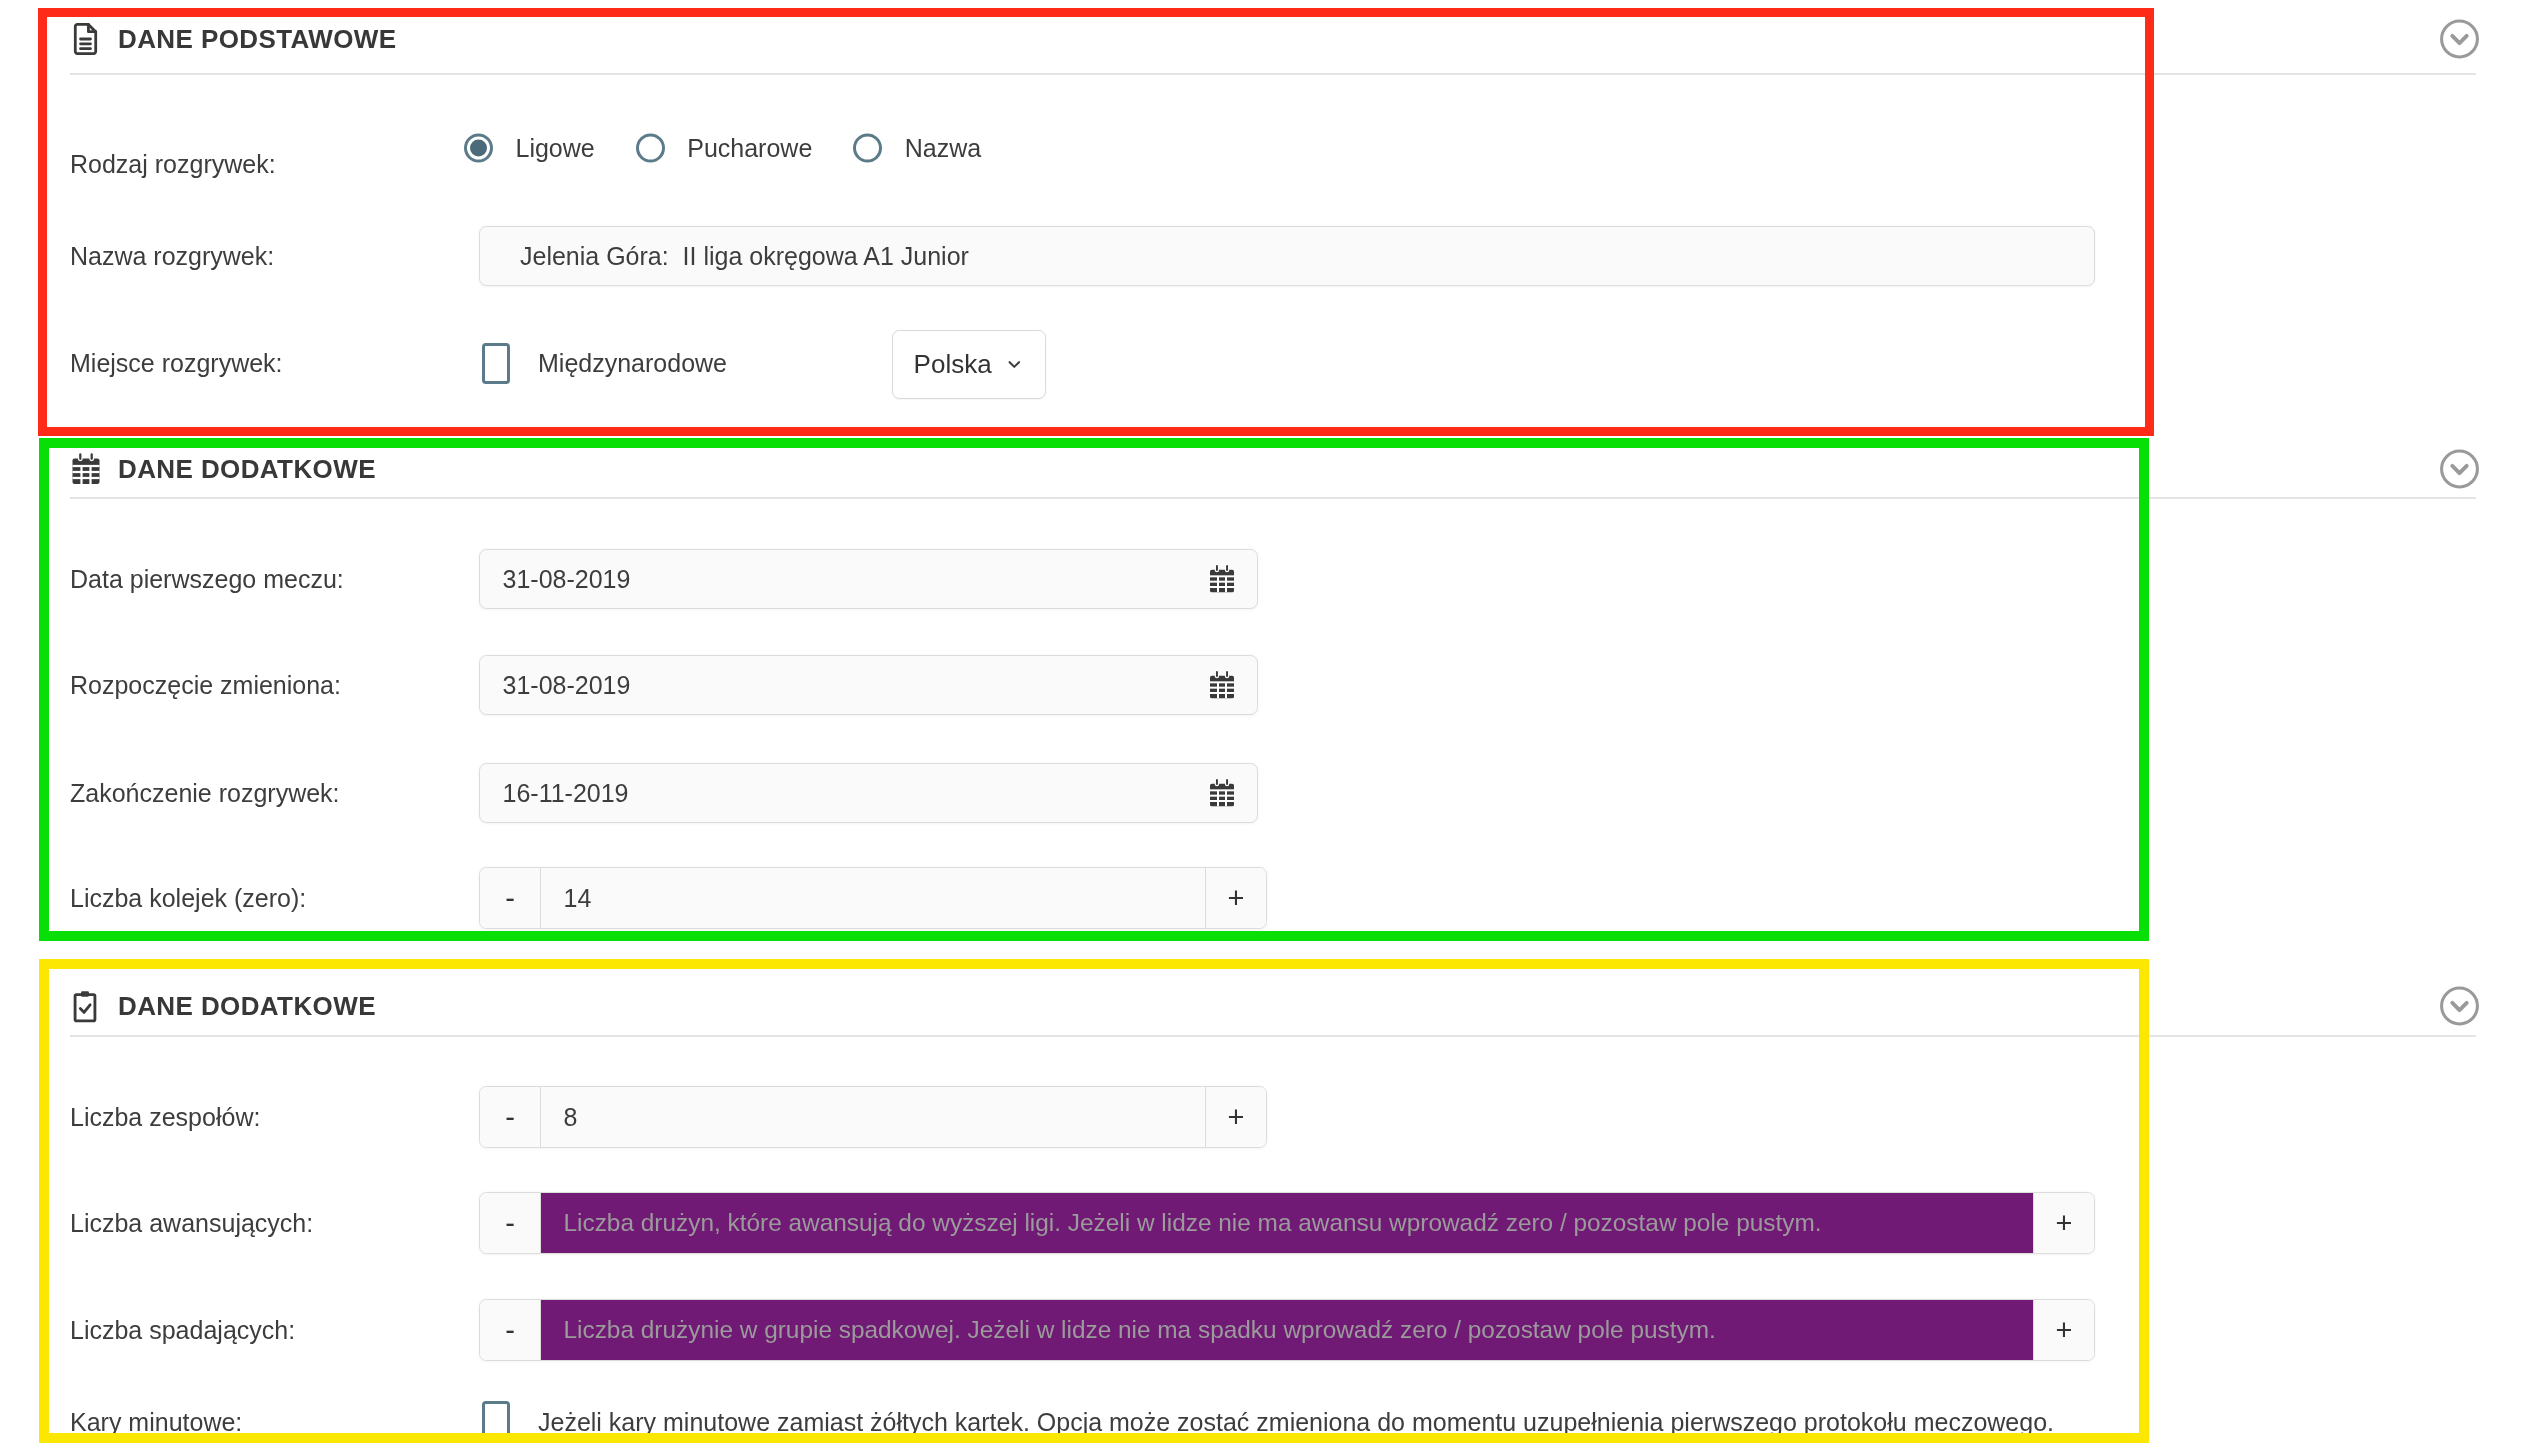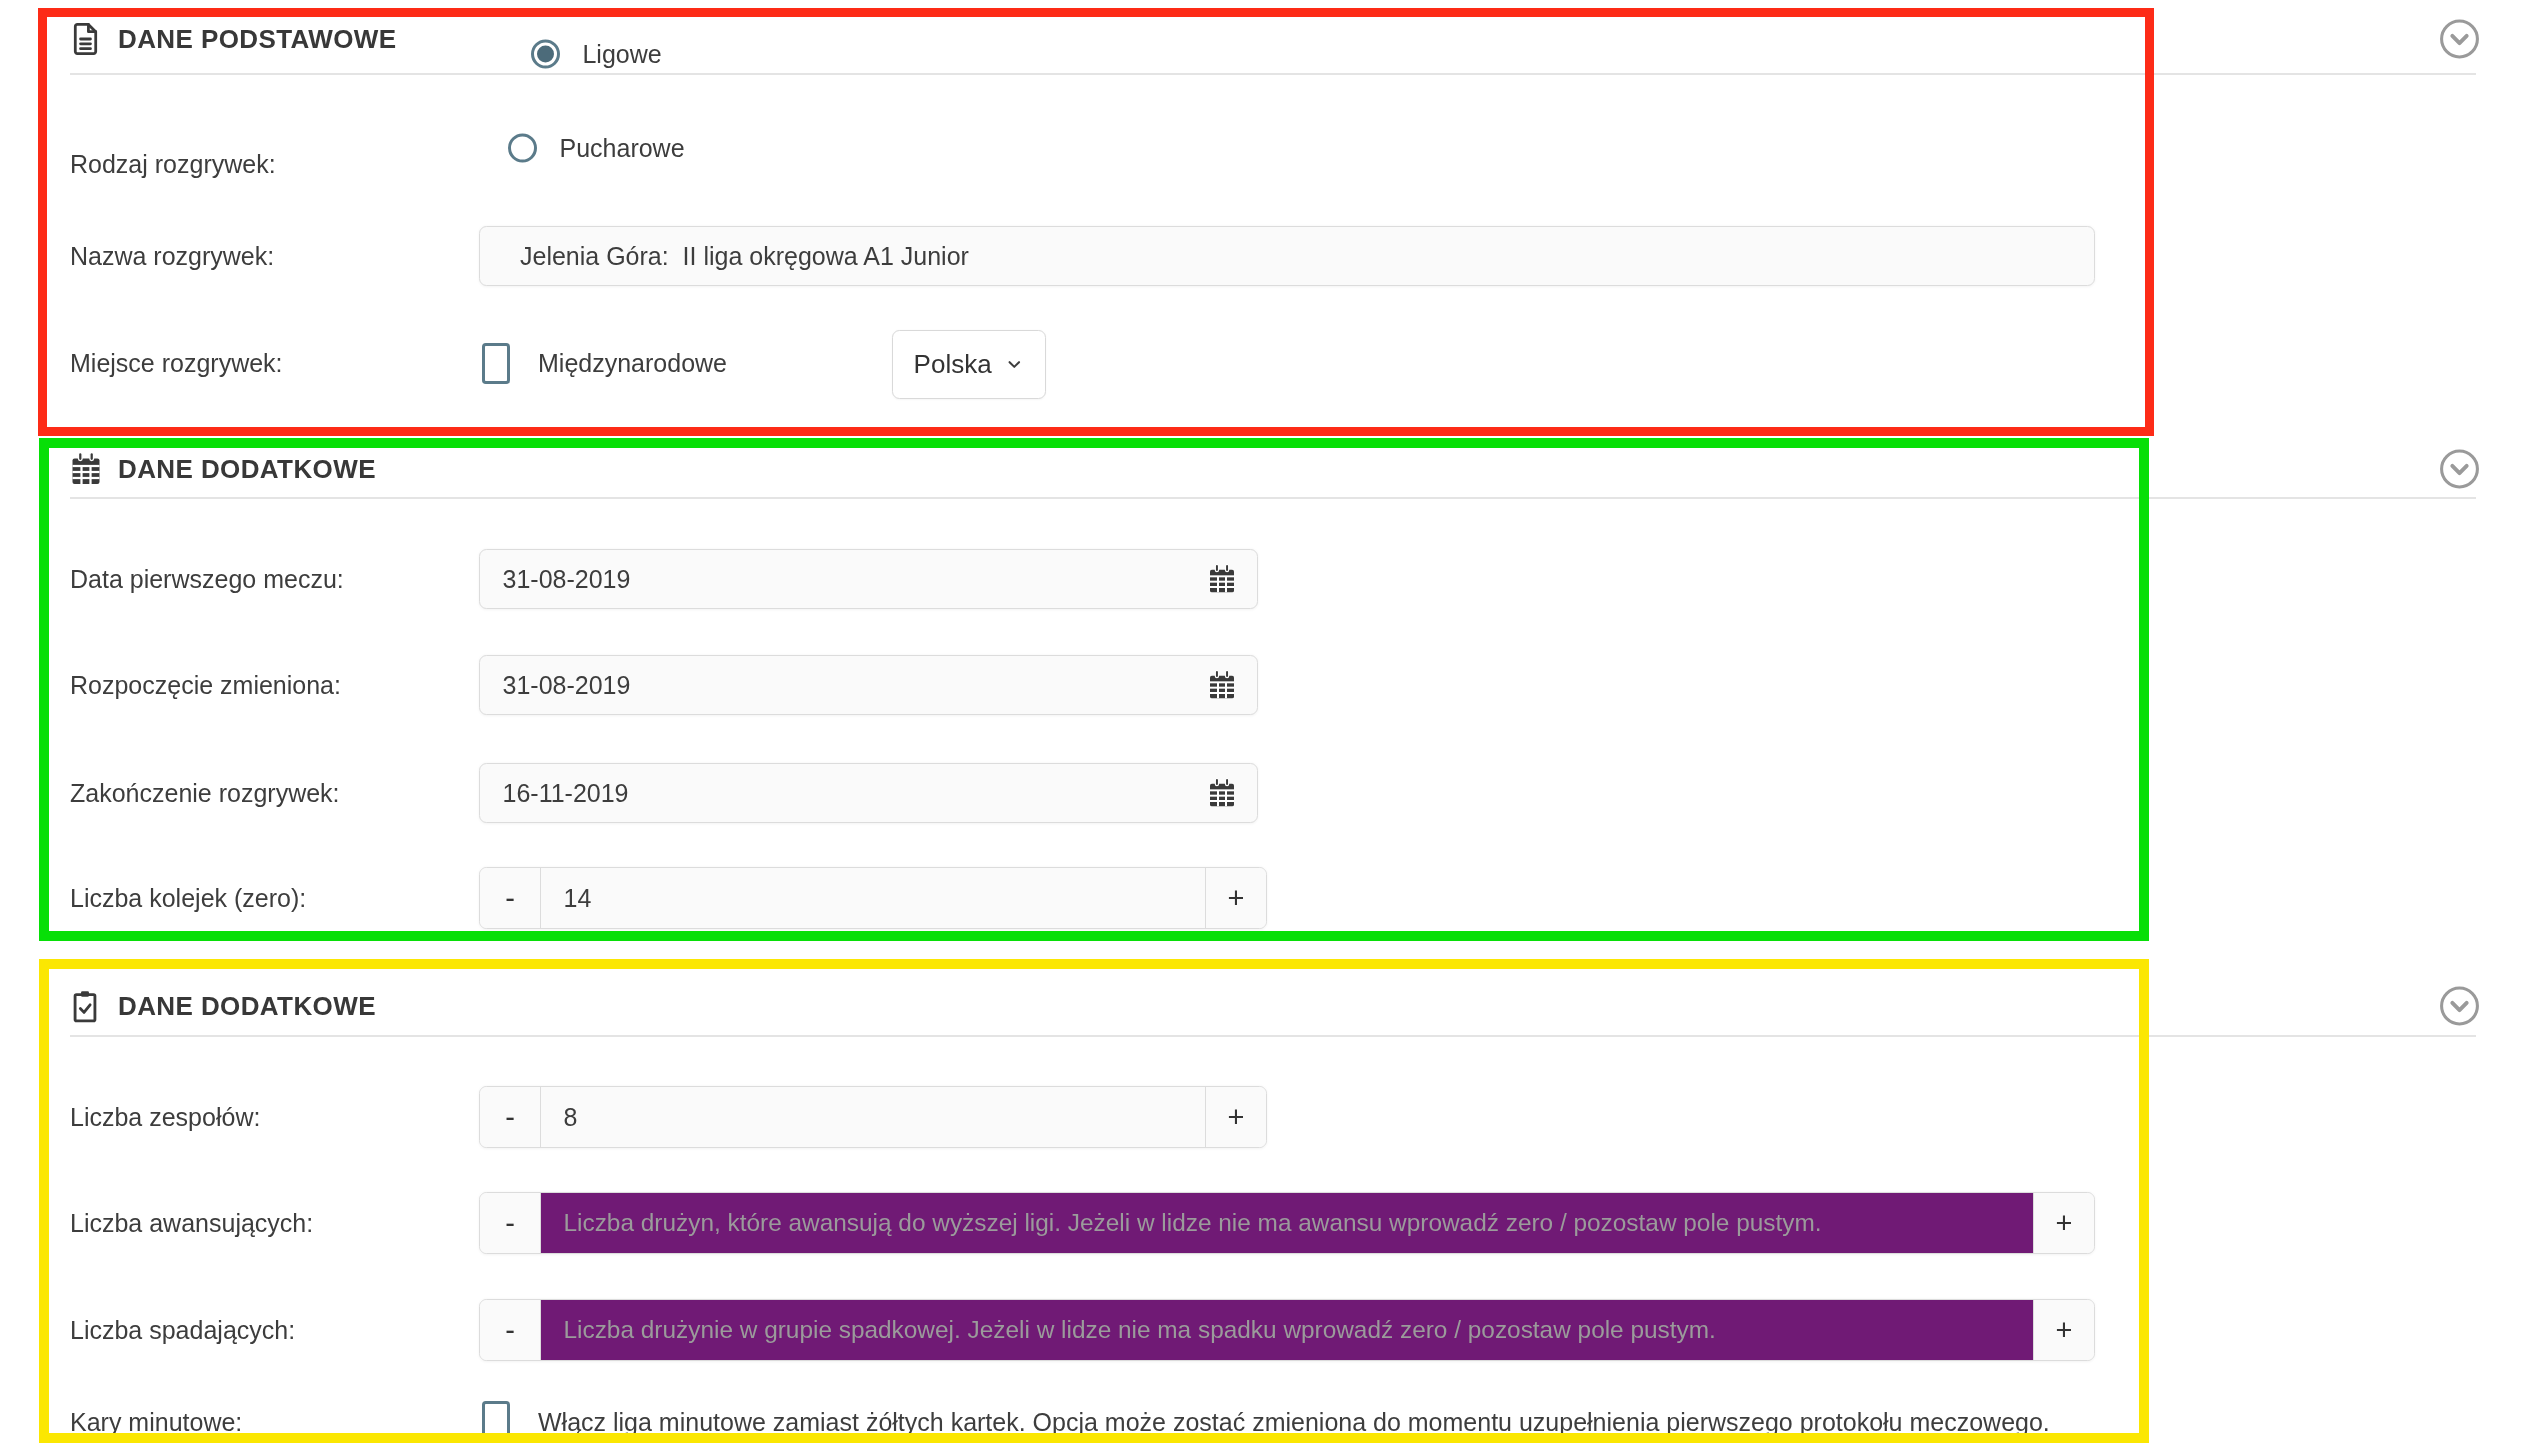--- a/index.html
+++ b/index.html
@@ -29,21 +29,21 @@
   .stepper{position:absolute;left:479px;height:62px;box-sizing:border-box;display:flex;background:#fafafa;border:1.9px solid #dcdcdc;
     border-radius:7.5px;overflow:hidden;box-shadow:0 0.9px 2.8px rgba(0,0,0,.05);}
   .stepper .minus,.stepper .plus{flex:0 0 60px;display:flex;align-items:center;justify-content:center;font-size:29px;color:#333;
     background:#fafafa;cursor:pointer;user-select:none;}
   .stepper .minus{border-right:1.9px solid #dcdcdc;}
   .stepper .plus{border-left:1.9px solid #dcdcdc;}
   .stepper .value{flex:1;display:flex;align-items:center;padding:0 22.5px;font-size:25px;color:#3d3d3d;overflow:hidden;white-space:nowrap;}
   .stepper.ph .value{color:#9b9b9b;font-size:24.4px;background:#701a75;}
 
   
-  .radio-row{position:absolute;left:508px;display:flex;align-items:center;gap:65px;transform:translateY(-50%);flex-direction:column;}
+  .radio-row{position:absolute;left:464px;display:flex;align-items:center;gap:41px;transform:translateY(-50%);}
   .radio-opt{display:flex;align-items:center;gap:22.5px;cursor:pointer;}
   .radio{width:29px;height:29px;box-sizing:border-box;border:3.8px solid #5b7b8a;border-radius:50%;background:#fff;position:relative;flex:none;}
   .radio.checked::after{content:"";position:absolute;inset:2.8px;border-radius:50%;background:#4c6b7a;}
   .opt-label{font-size:25px;color:#3d3d3d;white-space:nowrap;}
   .checkbox{position:absolute;width:28px;height:41px;box-sizing:border-box;border:3.8px solid #5b7b8a;border-radius:3.8px;background:#fff;cursor:pointer;}
   .cb-label{position:absolute;left:538px;transform:translateY(-50%);font-size:25px;color:#3d3d3d;white-space:nowrap;}
 
   
   .dropdown{position:absolute;left:892px;top:330px;width:154px;height:69px;box-sizing:border-box;background:#fff;border:1.9px solid #d9d9d9;
     border-radius:7.5px;display:flex;align-items:center;justify-content:center;gap:12.2px;font-size:26px;color:#333;cursor:pointer;
@@ -229,20 +229,20 @@
 
   <div class="row-label" style="top:1330px">Liczba spadających:</div>
   <div class="stepper ph" style="top:1299px;width:1616px">
     <span class="minus">-</span>
     <span class="value">Liczba drużynie w grupie spadkowej. Jeżeli w lidze nie ma spadku wprowadź zero / pozostaw pole pustym.</span>
     <span class="plus">+</span>
   </div>
 
   <div class="row-label" style="top:1422px">Kary minutowe:</div>
   <span class="checkbox" style="left:482px;top:1401px"></span>
-  <span class="cb-label" style="top:1422px">Włącz liga minutowe zamiast żółtych kartek. Opcja może zostać zmieniona do momentu uzupełnienia pierwszego protokołu meczowego.</span>
+  <span class="cb-label" style="top:1422px">Jeżeli kary minutowe zamiast żółtych kartek. Opcja może zostać zmieniona do momentu uzupełnienia pierwszego protokołu meczowego.</span>
 
   <div class="ann ann-red"></div>
   <div class="ann ann-green"></div>
   <div class="ann ann-yellow"></div>
 
 </div>
 
 
 </body></html>

